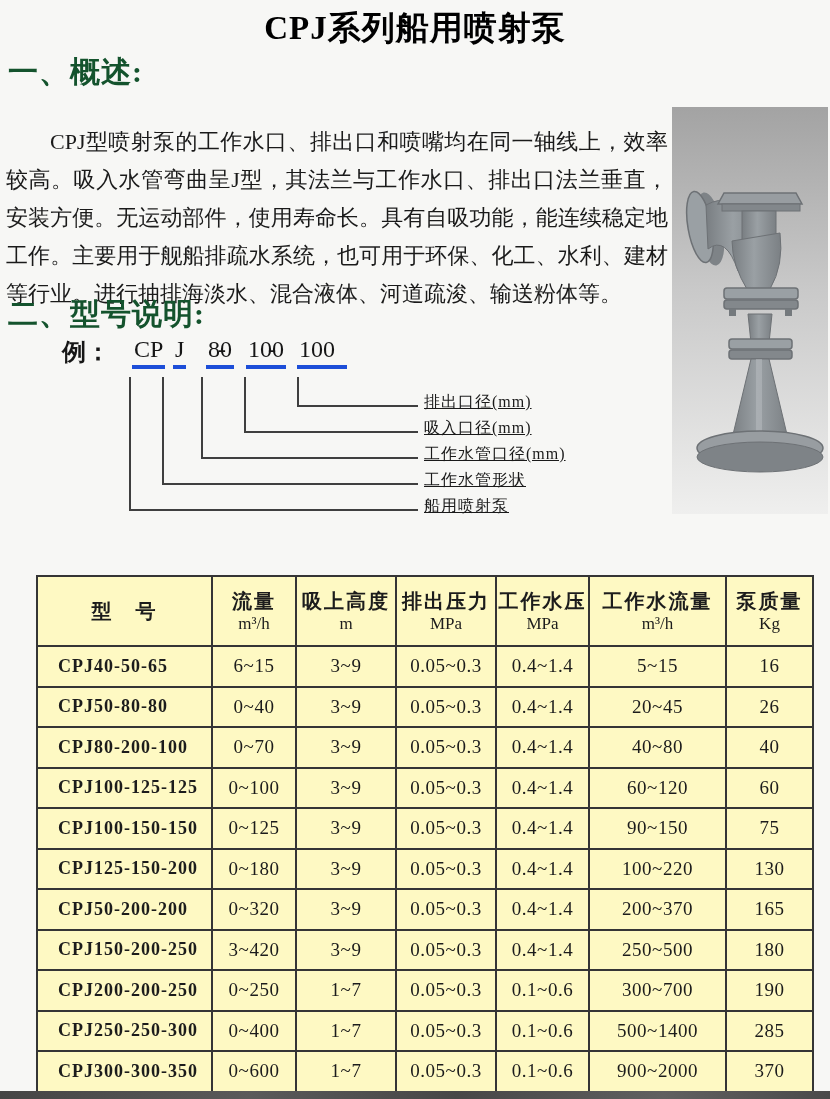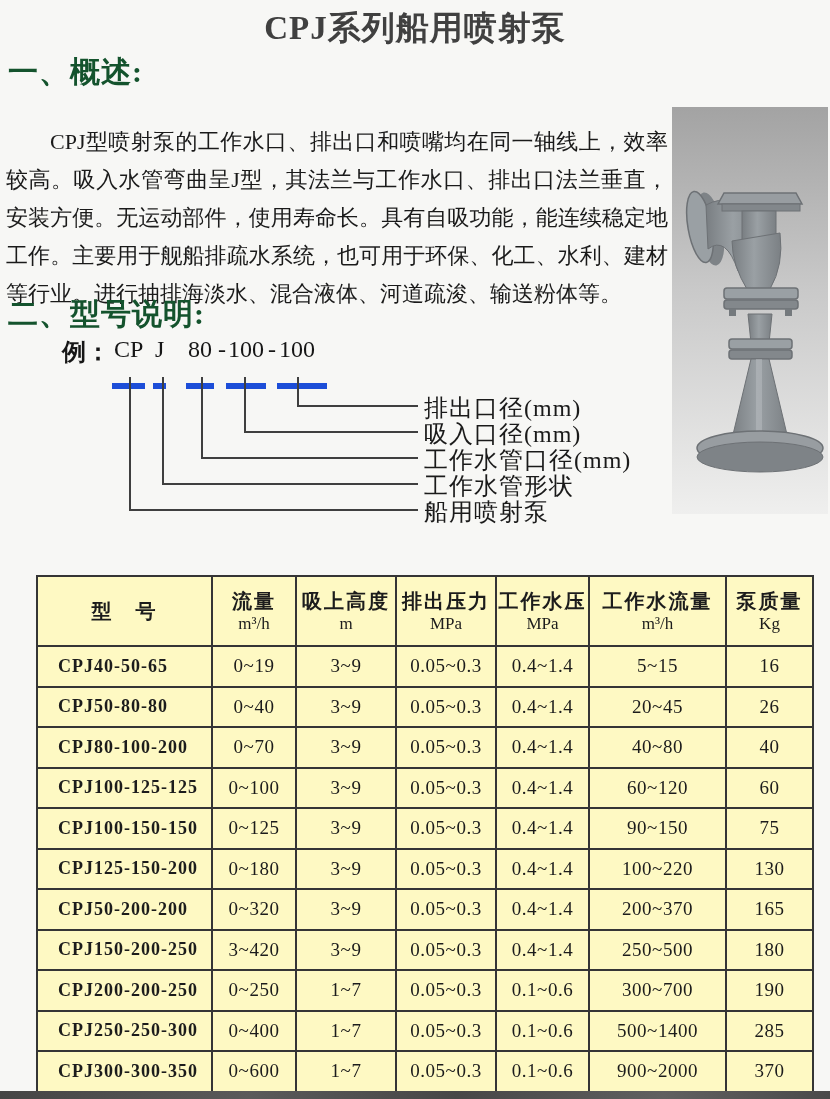--- a/index.html
+++ b/index.html
@@ -14,21 +14,21 @@
     background:#f7f7f5;
     color:#1f1f1f;
     overflow:hidden;
   }
   .abs{position:absolute;}
   #title{
     top:6px;left:0;width:830px;
     text-align:center;
     font-size:33px;font-weight:bold;
     letter-spacing:1px;
-    color:#404040;
+    color:#000000;
   }
   .section-heading{
     font-size:30px;font-weight:bold;color:#14532d;
     letter-spacing:1px;
     white-space:nowrap;
   }
   #overview-heading{top:52px;left:8px;}
   #model-heading{top:294px;left:8px;}
   #table-heading{top:536px;left:8px;}
   #overview-paragraph{
@@ -36,39 +36,41 @@
     font-size:22px;line-height:38px;
     text-align:justify;text-indent:2em;
     color:#1a1a1a;
   }
   
   #pump-photo{top:107px;left:672px;width:156px;height:407px;}
   
   .ex{top:336px;font-size:24px;color:#161616;white-space:nowrap;}
   #example-label{left:62px;font-weight:bold;}
   .seg{
-    border-bottom:6px solid #1d4ed8;
-    padding:0 2px 20px 2px;
+    border-bottom:4px solid #1d4ed8;
+    padding:0 2px 2px 2px;
     display:inline-block;
+    margin-left:20px;
   }
   #seg-0{left:112px;}
   #seg-1{left:153px;}
   #seg-2{left:186px;}
   #dash-1{left:218px;}
   #seg-3{left:226px;}
   #dash-2{left:268px;}
   #seg-4{left:277px;padding-right:12px;}
   
   .elbow{
     border-left:2px solid #3f3f3f;
     border-bottom:2px solid #3f3f3f;
   }
   .callout{
-    font-size:24px;color:#1a1a1a;white-space:nowrap;
+    font-size:16px;color:#1a1a1a;white-space:nowrap;
     letter-spacing:1px;
+    text-decoration:underline;
   }
   
   #perf-table{
     top:575px;left:36px;
     border-collapse:collapse;
     table-layout:fixed;
     width:776px;
     background:#fef9c3;
   }
   #perf-table th,#perf-table td{
@@ -211,38 +213,38 @@
           </th>
           <th>
             <div class="h1">泵质量</div>
             <div class="h2">Kg</div>
           </th>
         </tr>
     </thead>
     <tbody>
         <tr>
           <td class="model">CPJ40-50-65</td>
-          <td>0~19</td>
+          <td>6~15</td>
           <td>3~9</td>
           <td>0.05~0.3</td>
           <td>0.4~1.4</td>
           <td>5~15</td>
           <td>16</td>
         </tr>
         <tr>
           <td class="model">CPJ50-80-80</td>
           <td>0~40</td>
           <td>3~9</td>
           <td>0.05~0.3</td>
           <td>0.4~1.4</td>
           <td>20~45</td>
           <td>26</td>
         </tr>
         <tr>
-          <td class="model">CPJ80-100-200</td>
+          <td class="model">CPJ80-200-100</td>
           <td>0~70</td>
           <td>3~9</td>
           <td>0.05~0.3</td>
           <td>0.4~1.4</td>
           <td>40~80</td>
           <td>40</td>
         </tr>
         <tr>
           <td class="model">CPJ100-125-125</td>
           <td>0~100</td>

